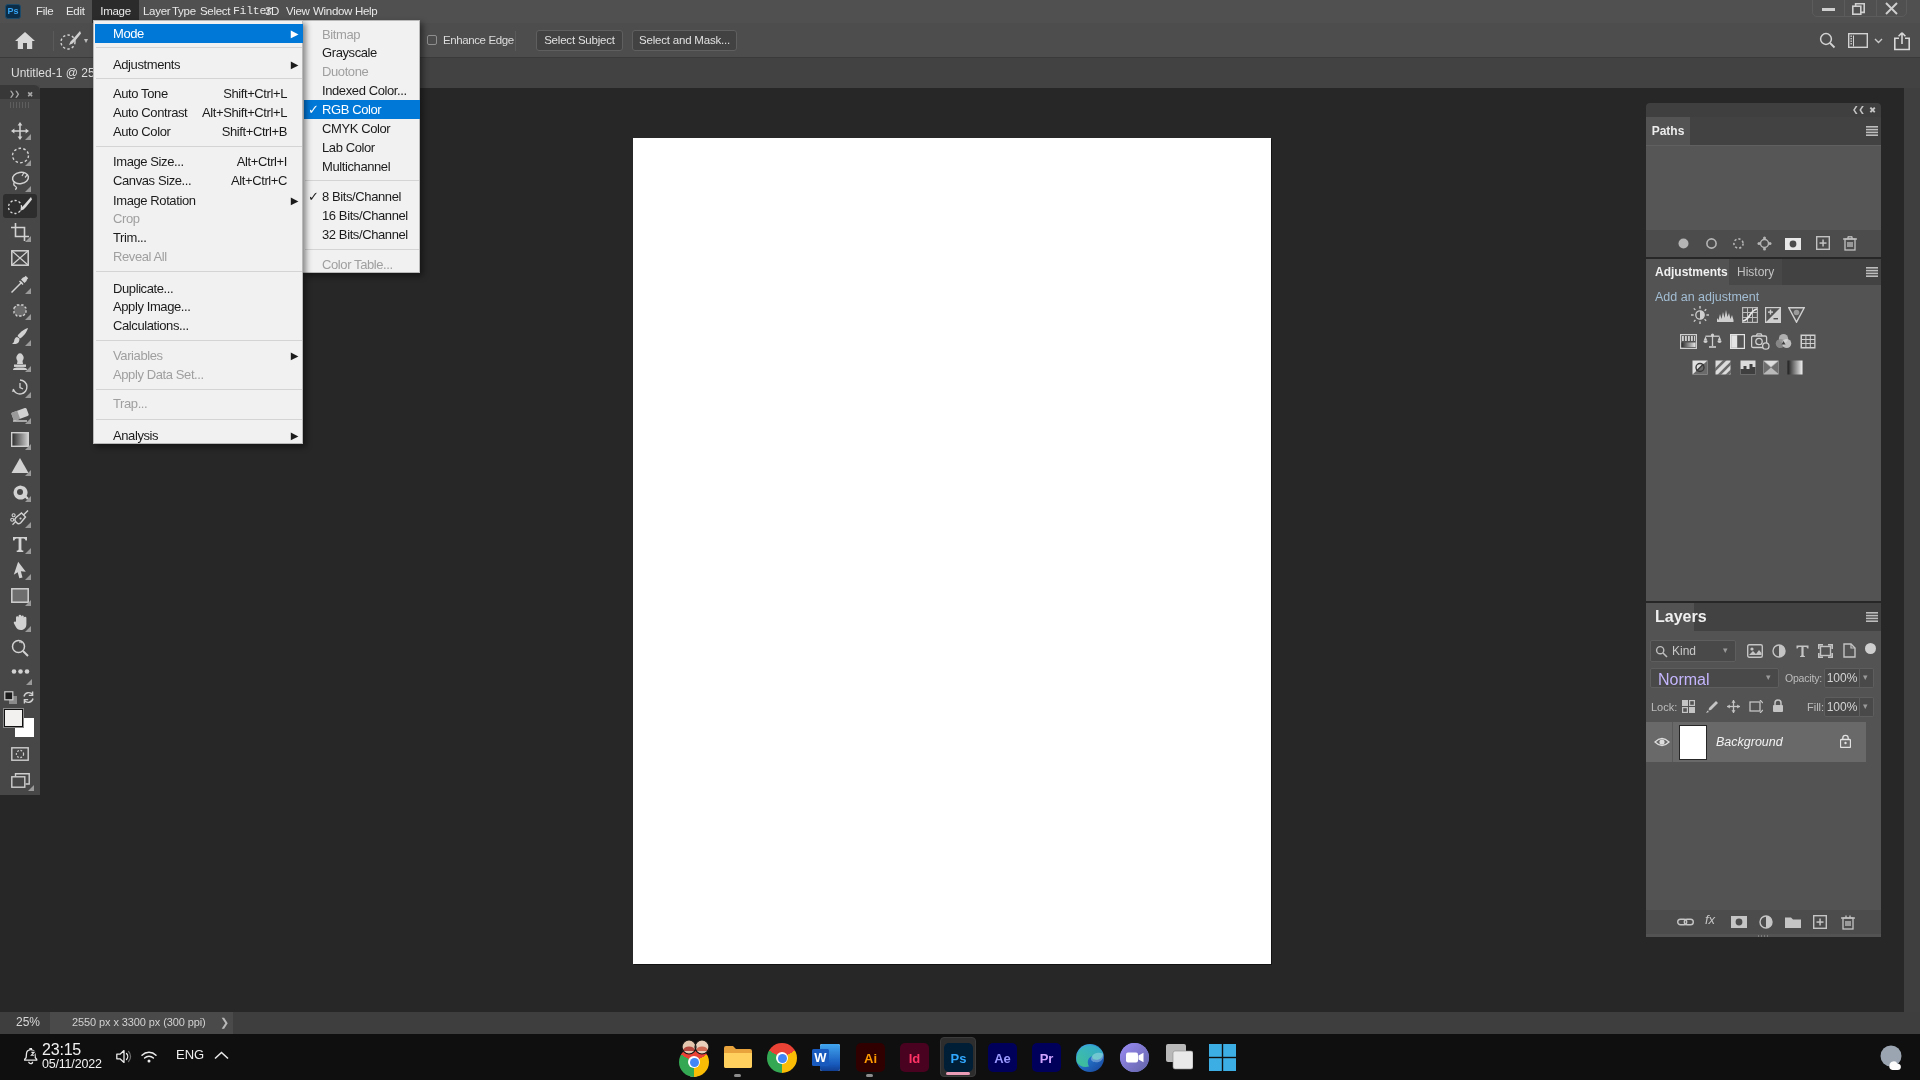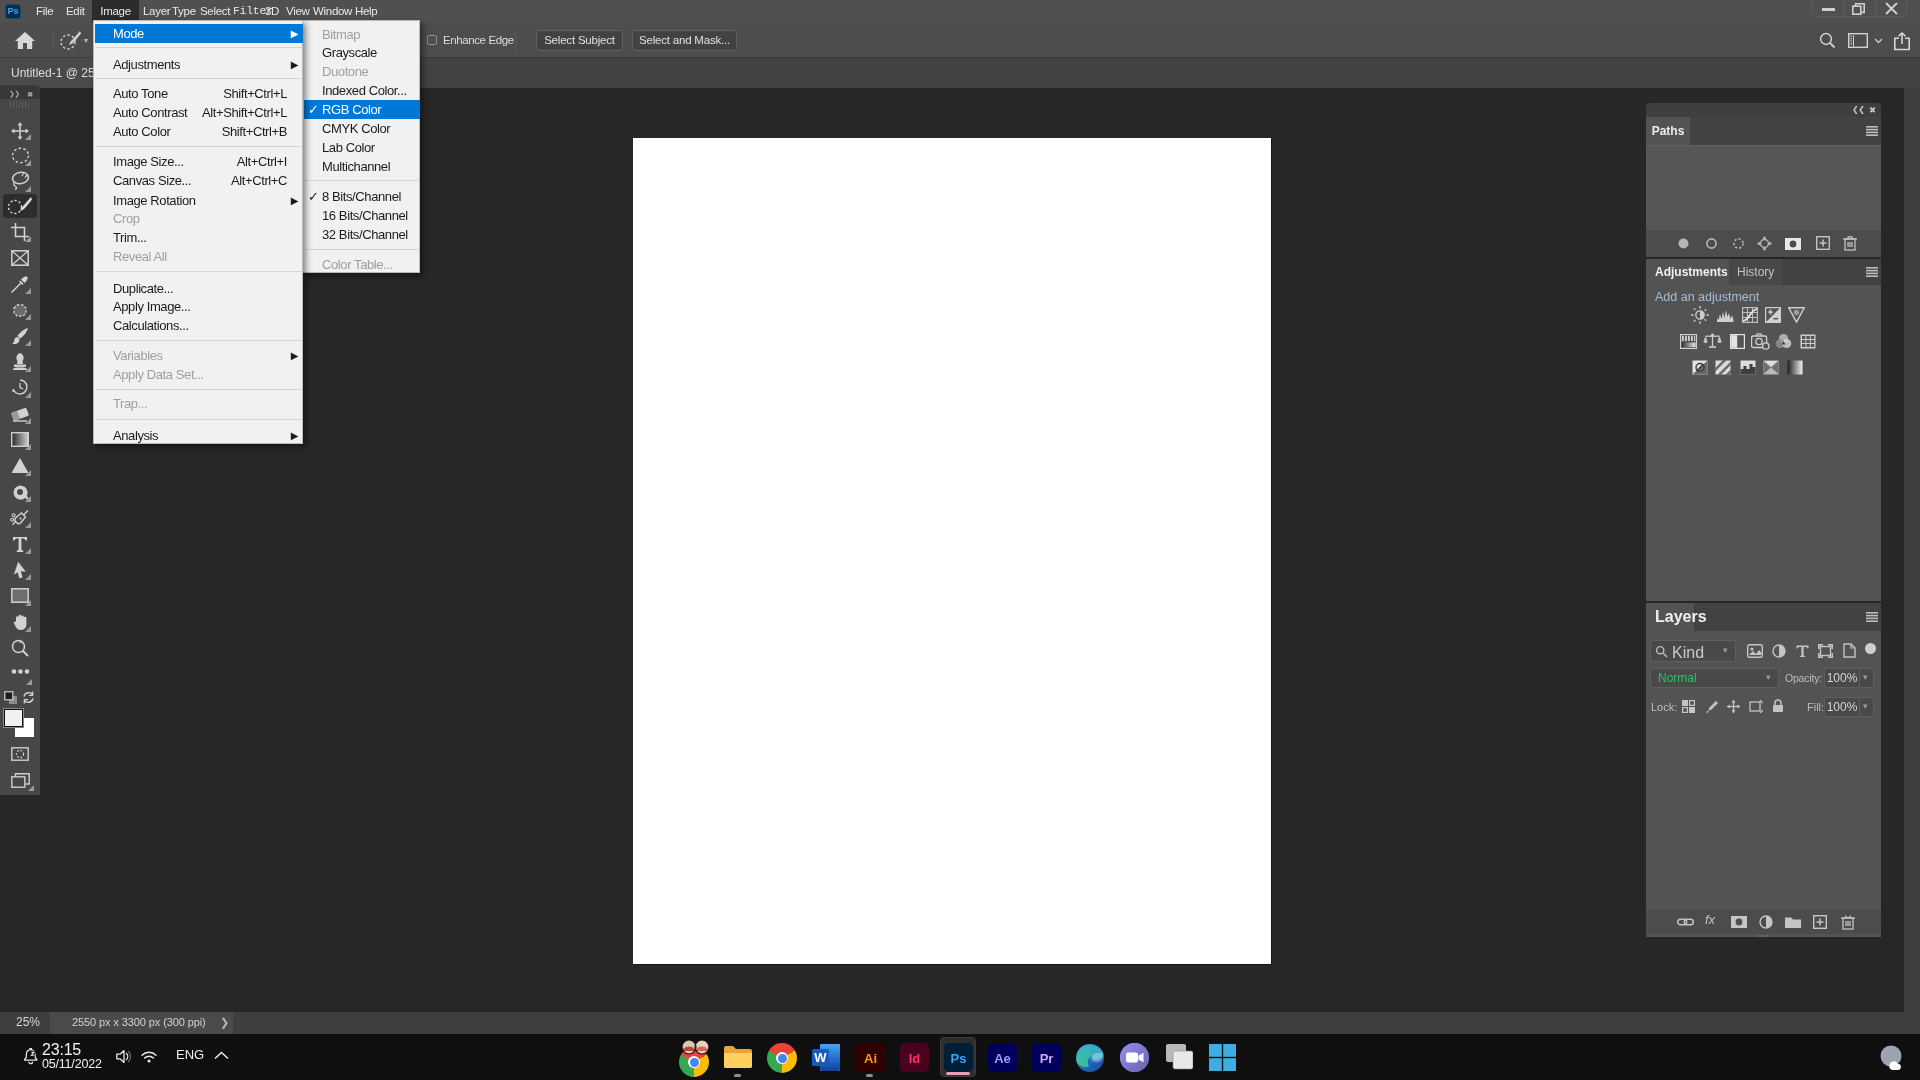--- a/index.html
+++ b/index.html
@@ -577,21 +577,21 @@
         </g>
       </svg>
   </div>
   <div class="abs" style="left:1646px; top:631px; width:235px; height:306px; background:#535353;">
 
     <div class="abs" style="left:4px; top:9px; width:86px; height:22px; background:#494949; border:1px solid #5e5e5e; border-radius:2px;">
       <svg class="abs" style="left:4px; top:4px;" width="13" height="13">
           <circle cx="5.2" cy="5.2" r="3.6" fill="none" stroke="#bdbdbd" stroke-width="1.4"></circle>
           <line x1="8" y1="8" x2="12" y2="12" stroke="#bdbdbd" stroke-width="1.6"></line>
         </svg>
-      <span class="abs" style="left:21px; top:3px; color:#c9c9c9; font-size:16px;">Kind</span>
+      <span class="abs" style="left:21px; top:3px; color:#c9c9c9; font-size:12px;">Kind</span>
       <span class="abs" style="left:72px; top:4px; color:#9a9a9a; font-size:9px;">▾</span>
     </div>
     <svg class="abs" style="left:101px; top:13px;" width="16" height="14">
         <rect x="0.7" y="0.7" width="14.6" height="12.6" rx="1.5" fill="none" stroke="#c4c4c4" stroke-width="1.4"></rect>
         <circle cx="5" cy="5" r="1.6" fill="#c4c4c4"></circle>
         <path d="M2 11 L6 7 L9 10 L12 6 L14.5 9 L14.5 11 Z" fill="#c4c4c4"></path>
       </svg>
     <svg class="abs" style="left:126px; top:13px;" width="14" height="14">
         <circle cx="7" cy="7" r="6" fill="none" stroke="#c4c4c4" stroke-width="1.4"></circle>
         <path d="M7 1 A6 6 0 0 1 7 13 Z" fill="#c4c4c4"></path>
@@ -614,21 +614,21 @@
           <rect x="13.4" y="9" width="1.6" height="5"></rect>
         </g>
       </svg>
     <svg class="abs" style="left:197px; top:12px;" width="13" height="15">
         <path d="M1 1 H8 L12 5 V14 H1 Z" fill="none" stroke="#c4c4c4" stroke-width="1.4"></path>
         <path d="M8 1 V5 H12" fill="none" stroke="#c4c4c4" stroke-width="1.2"></path>
       </svg>
     <circle-knob class="abs" style="left:219px; top:12px; width:11px; height:11px; background:#cfcfcf; border-radius:50%;"></circle-knob>
 
     <div class="abs" style="left:4px; top:37px; width:129px; height:20px; background:#494949; border:1px solid #5e5e5e; border-radius:2px;">
-      <span class="abs" style="left:7px; top:2px; color:#22c55e; font-size:12px;">Normal</span>
+      <span class="abs" style="left:7px; top:2px; color:#c4b5fd; font-size:16px;">Normal</span>
       <span class="abs" style="left:115px; top:3px; color:#9a9a9a; font-size:9px;">▾</span>
     </div>
     <span class="abs" style="left:139px; top:41px; color:#bdbdbd; font-size:10.5px; letter-spacing:-0.2px;">Opacity:</span>
     <div class="abs" style="left:178px; top:37px; width:36px; height:20px; background:#494949; border:1px solid #5e5e5e; border-radius:2px 0 0 2px; color:#d5d5d5; font-size:12px; line-height:19px; text-align:center;">100%</div>
     <div class="abs" style="left:214px; top:37px; width:14px; height:20px; background:#494949; border:1px solid #5e5e5e; border-left:none; border-radius:0 2px 2px 0;">
         <span class="abs" style="left:3px; top:3px; color:#9a9a9a; font-size:9px;">▾</span>
       </div>
 
     <span class="abs" style="left:5px; top:70px; color:#bdbdbd; font-size:11px;">Lock:</span>
     <svg class="abs" style="left:36px; top:69px;" width="13" height="13">
@@ -664,20 +664,34 @@
     <svg class="abs" style="left:126px; top:68px;" width="12" height="14">
         <rect x="1" y="6" width="10" height="7" rx="1" fill="#c4c4c4"></rect>
         <path d="M3 6 V4 a3 3 0 0 1 6 0 V6" fill="none" stroke="#c4c4c4" stroke-width="1.5"></path>
       </svg>
     <span class="abs" style="left:161px; top:70px; color:#bdbdbd; font-size:11px;">Fill:</span>
     <div class="abs" style="left:178px; top:66px; width:36px; height:20px; background:#494949; border:1px solid #5e5e5e; border-radius:2px 0 0 2px; color:#d5d5d5; font-size:12px; line-height:19px; text-align:center;">100%</div>
     <div class="abs" style="left:214px; top:66px; width:14px; height:20px; background:#494949; border:1px solid #5e5e5e; border-left:none; border-radius:0 2px 2px 0;">
         <span class="abs" style="left:3px; top:3px; color:#9a9a9a; font-size:9px;">▾</span>
       </div>
 
+    <div class="abs" style="left:0; top:91px; width:220px; height:40px; background:#696969;">
+      <svg class="abs" style="left:8px; top:14px;" width="16" height="12">
+          <path d="M1 6 Q8 -1 15 6 Q8 13 1 6 Z" fill="none" stroke="#dcdcdc" stroke-width="1.3"></path>
+          <circle cx="8" cy="6" r="2.6" fill="#dcdcdc"></circle>
+        </svg>
+      <div class="abs" style="left:26px; top:0; width:1px; height:40px; background:#5a5a5a;"></div>
+      <div class="abs" style="left:34px; top:4px; width:26px; height:33px; background:#fff; outline:1px solid #262626;"></div>
+      <span class="abs" style="left:70px; top:13px; color:#f2f2f2; font-size:12.5px; font-style:italic;">Background</span>
+      <svg class="abs" style="left:194px; top:12px;" width="11" height="14">
+          <rect x="0.5" y="5.5" width="10" height="8" rx="1" fill="none" stroke="#e2e2e2" stroke-width="1.3"></rect>
+          <path d="M2.8 5.5 V4 a2.7 2.7 0 0 1 5.4 0 V5.5" fill="none" stroke="#e2e2e2" stroke-width="1.3"></path>
+          <circle cx="5.5" cy="9" r="1.2" fill="#e2e2e2"></circle>
+        </svg>
+    </div>
 
     <div class="abs" style="left:0; top:279px; width:235px; height:24px; background:#4c4c4c;">
       <svg class="abs" style="left:31px; top:7px;" width="17" height="10">
           <g fill="none" stroke="#c5c5c5" stroke-width="1.4">
             <rect x="0.7" y="2.2" width="9" height="5.6" rx="2.8"></rect>
             <rect x="7.3" y="2.2" width="9" height="5.6" rx="2.8"></rect>
           </g>
         </svg>
       <span class="abs" style="left:59px; top:2px; color:#c5c5c5; font-size:13px; font-style:italic;">fx</span>
       <svg class="abs" style="left:85px; top:6px;" width="16" height="12">

